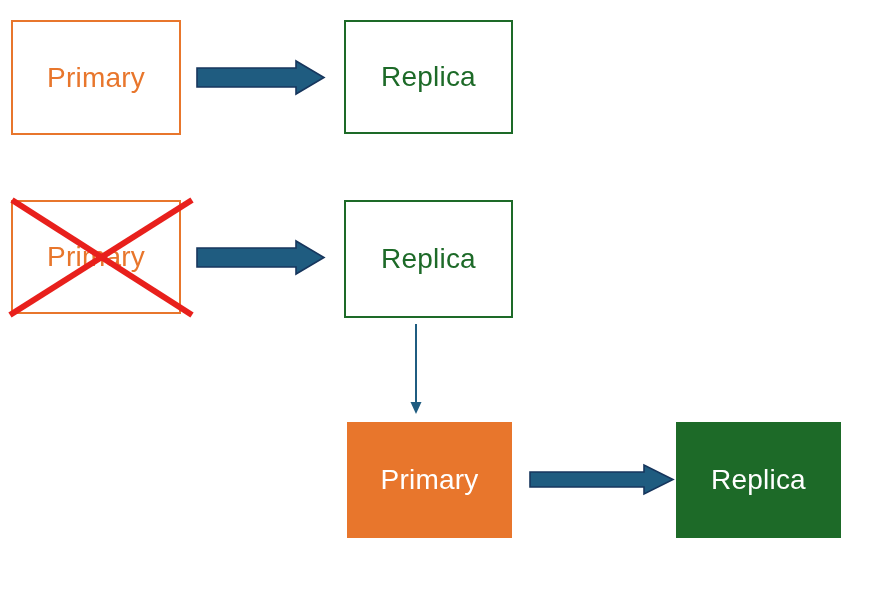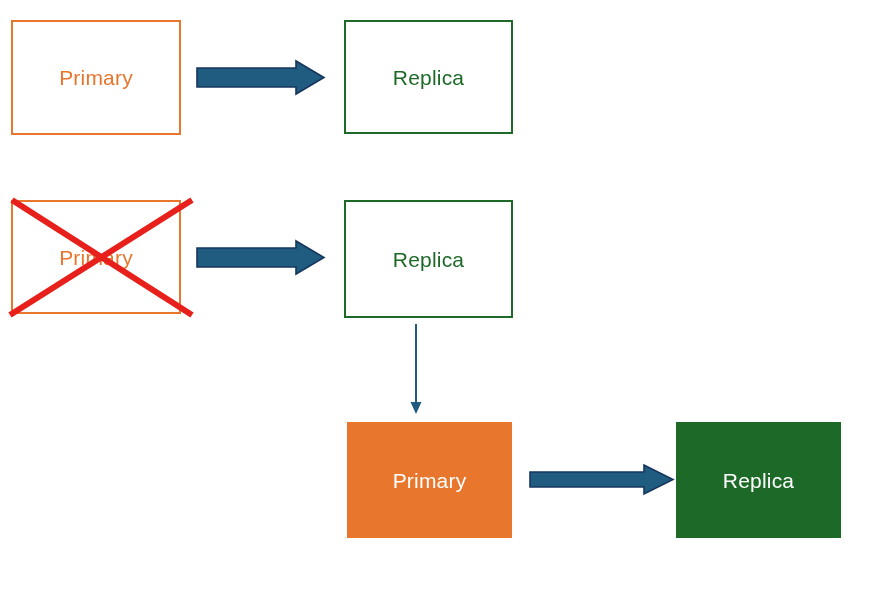--- a/index.html
+++ b/index.html
@@ -16,21 +16,21 @@
     height: 594px;
     background: #ffffff;
     overflow: hidden;
   }
   .node {
     position: absolute;
     box-sizing: border-box;
     display: flex;
     align-items: center;
     justify-content: center;
-    font-size: 21px;
+    font-size: 28px;
     font-weight: 400;
     letter-spacing: 0.2px;
     line-height: 1;
     user-select: none;
   }
   
   .node--primary-outline {
     border: 2px solid #E8762C;
     background: #ffffff;
     color: #E8762C;

